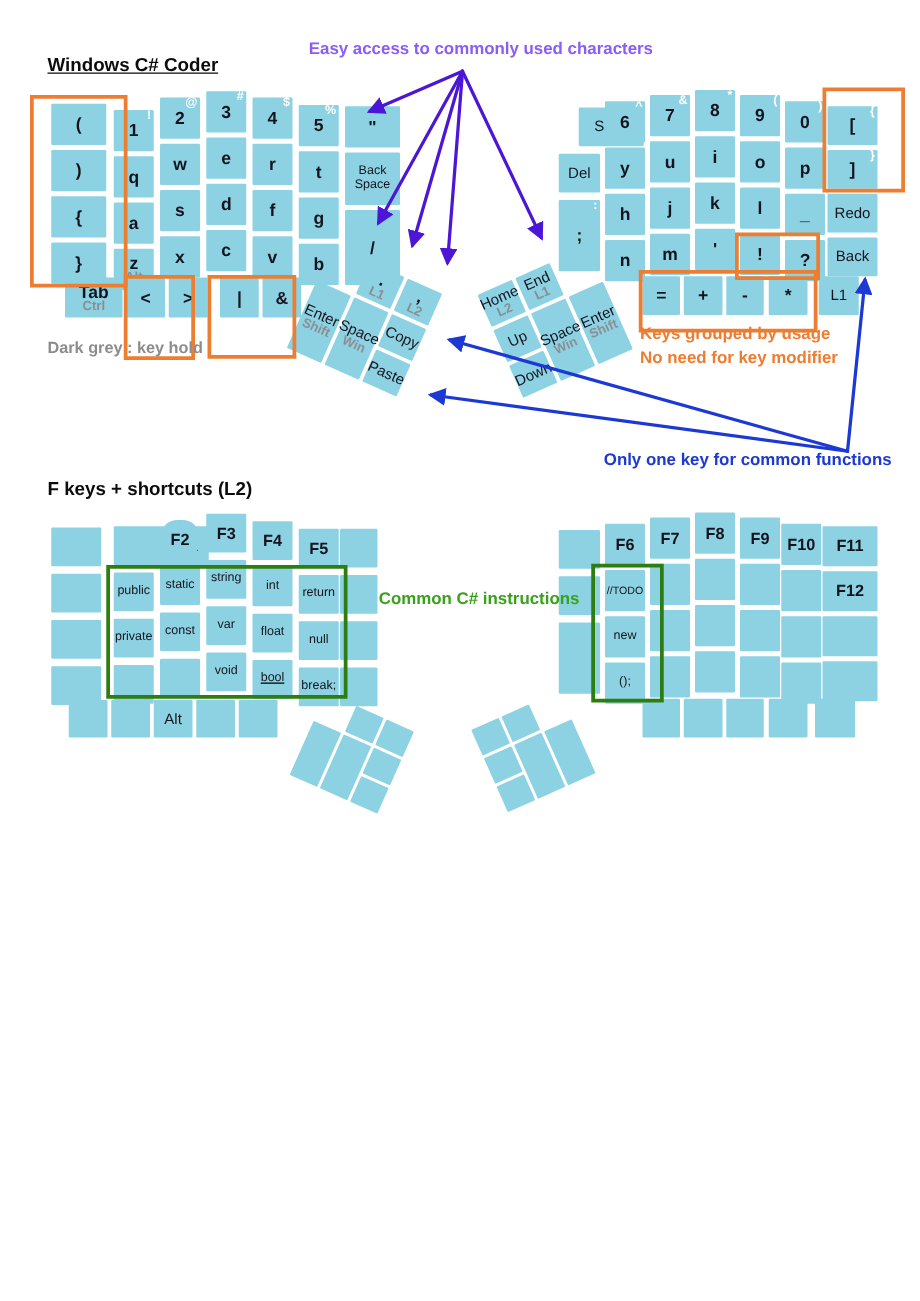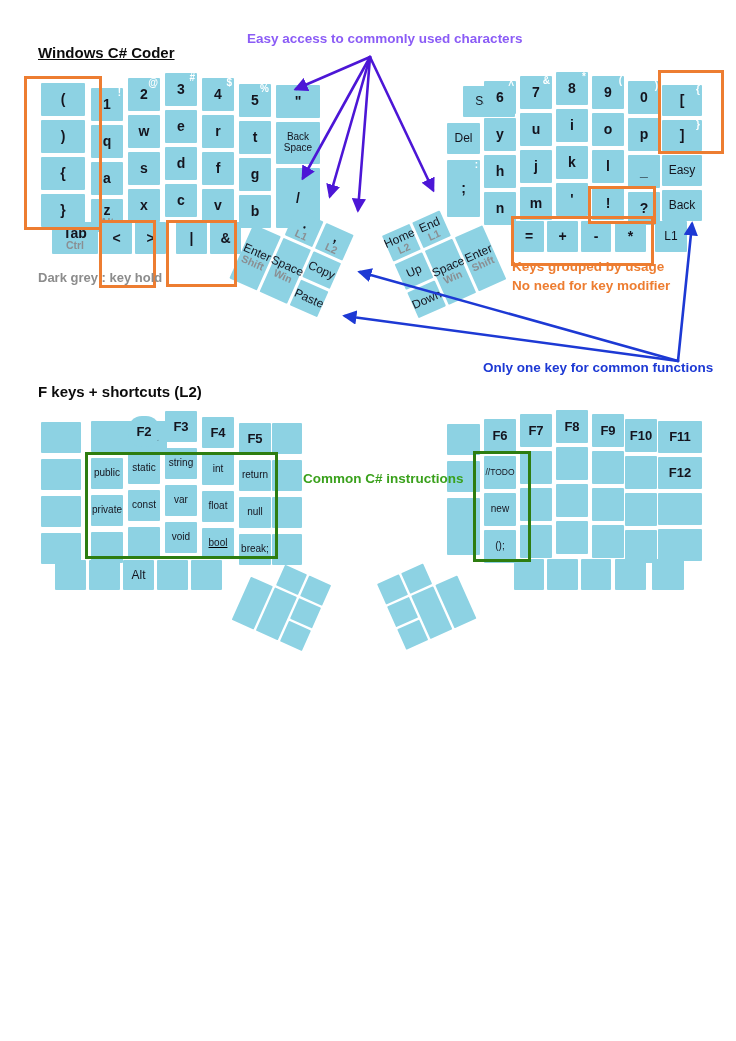--- a/index.html
+++ b/index.html
@@ -245,21 +245,21 @@
     </div>
     <div class="key" style="left: 662px; top: 85px; width: 40px; height: 31px;">
       <div class="k-label">[</div>
       <div class="k-sup">{</div>
     </div>
     <div class="key" style="left: 662px; top: 120px; width: 40px; height: 31px;">
       <div class="k-label">]</div>
       <div class="k-sup">}</div>
     </div>
     <div class="key fs-t" style="left: 662px; top: 155px; width: 40px; height: 31px;">
-      <div class="k-label">Easy</div>
+      <div class="k-label">Redo</div>
     </div>
     <div class="key fs-t" style="left: 662px; top: 190px; width: 40px; height: 31px;">
       <div class="k-label">Back</div>
     </div>
     <div class="key" style="left: 514px; top: 221px; width: 30px; height: 31px;">
       <div class="k-label">=</div>
     </div>
     <div class="key" style="left: 547px; top: 221px; width: 31px; height: 31px;">
       <div class="k-label">+</div>
     </div>

